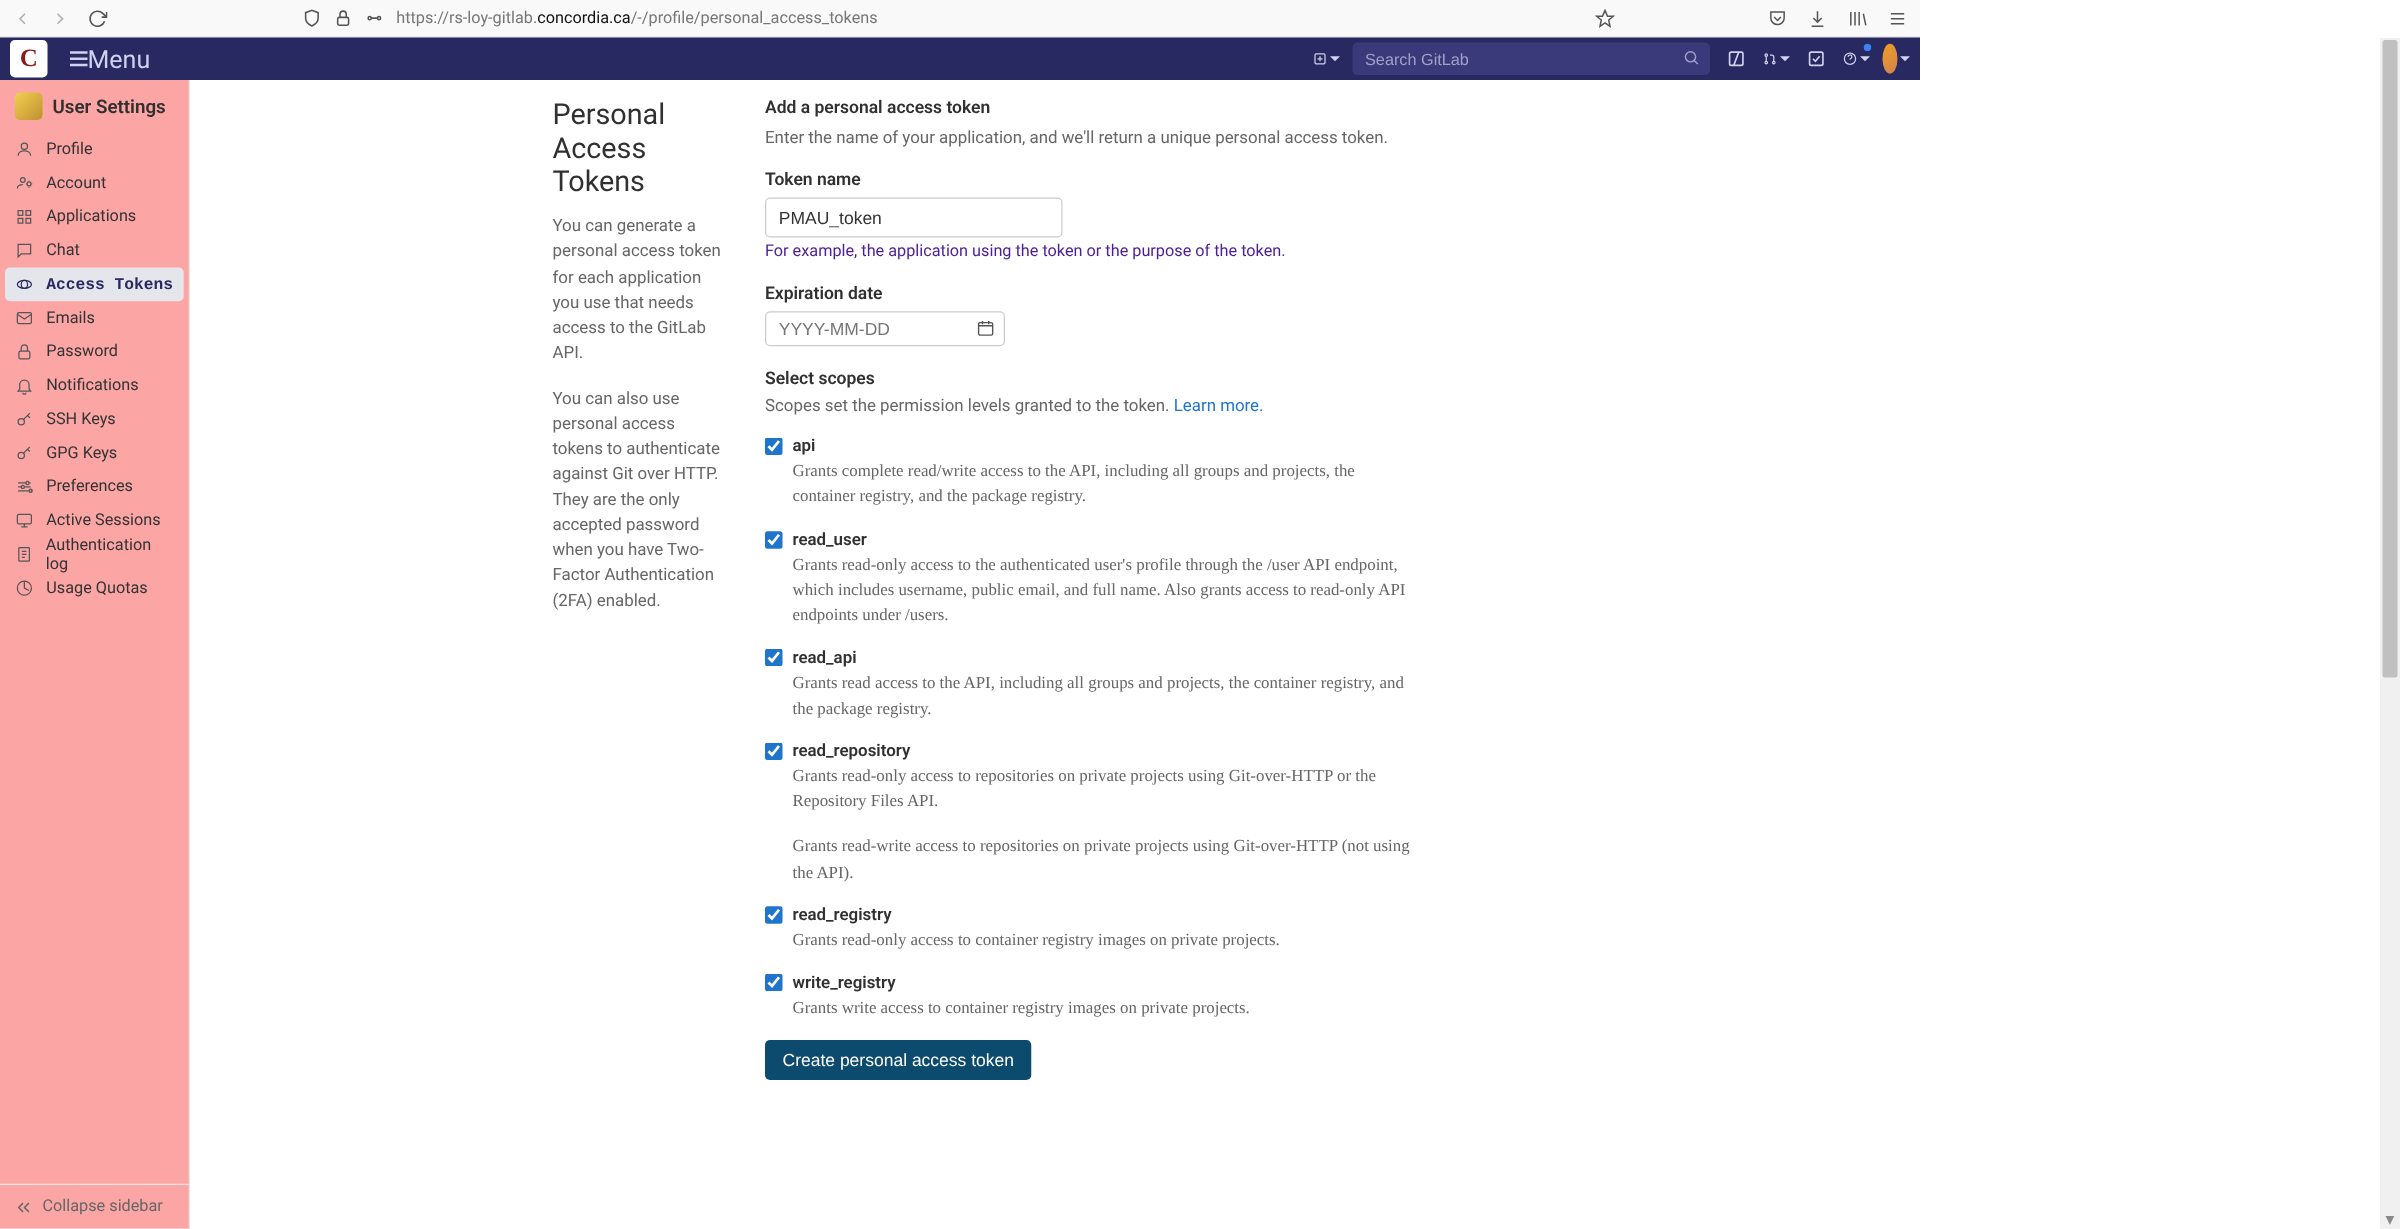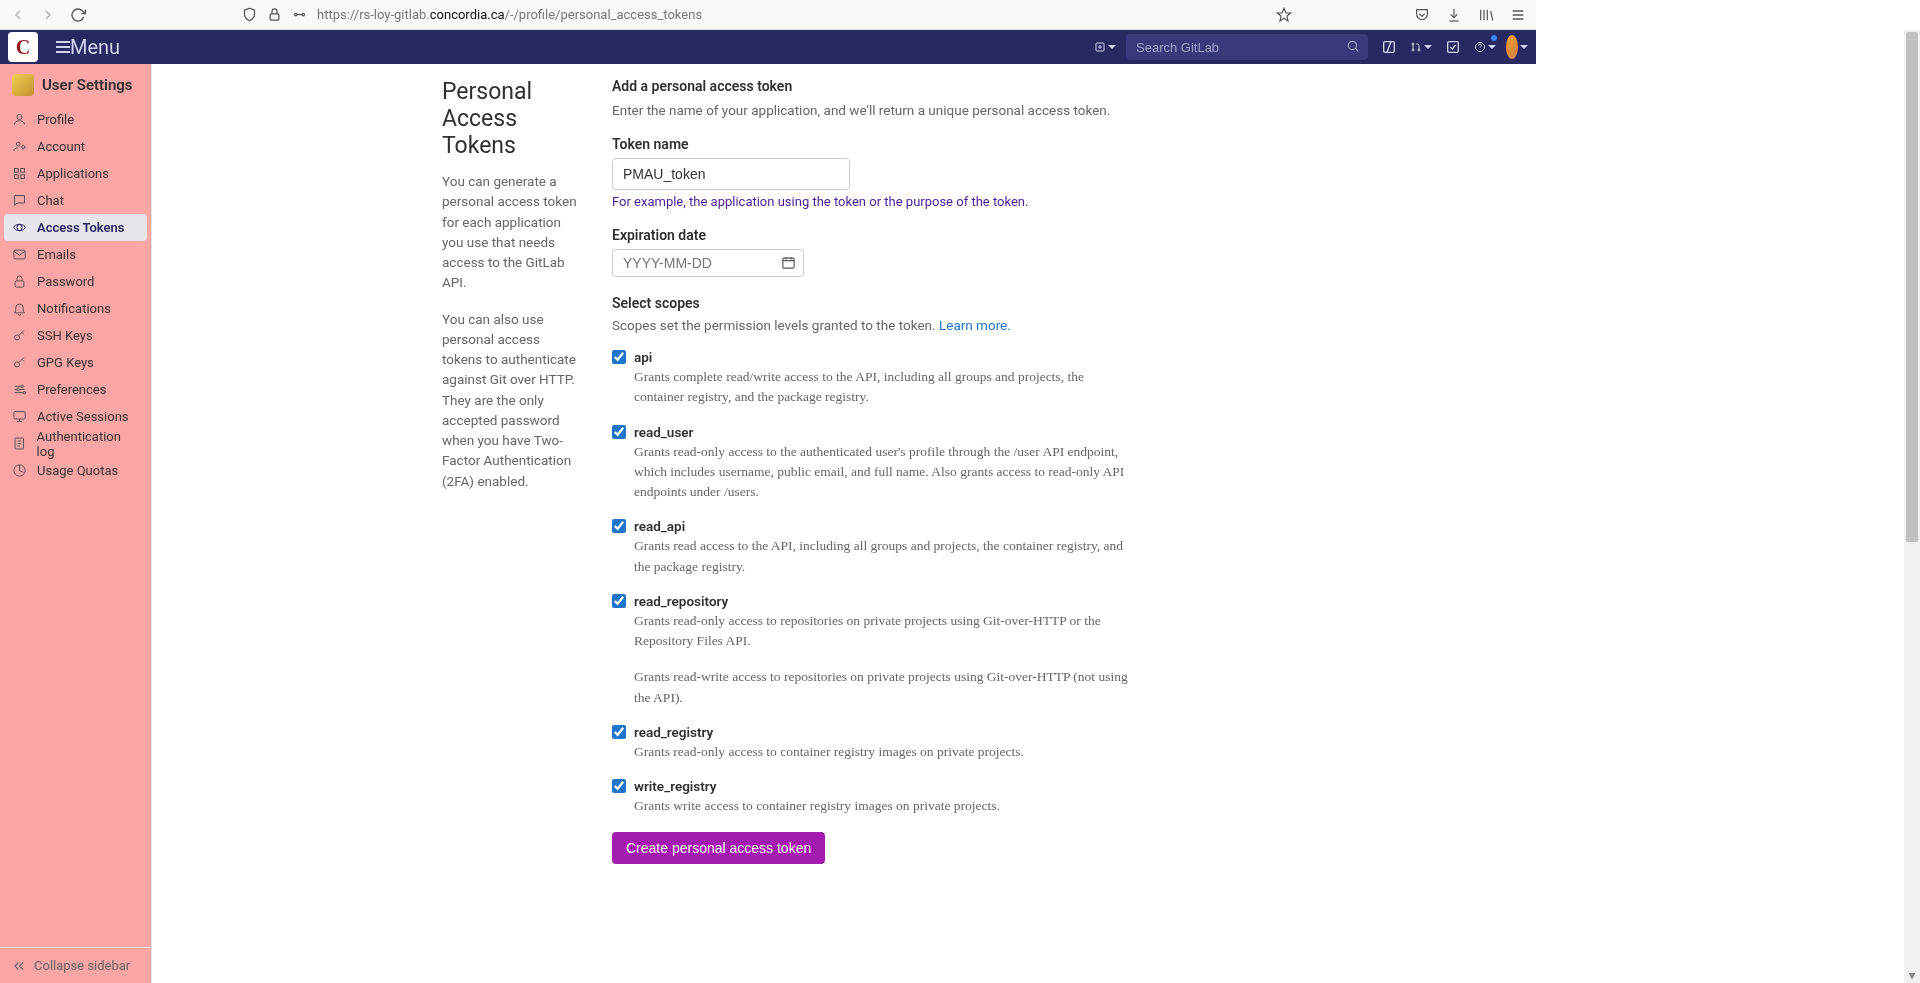--- a/index.html
+++ b/index.html
@@ -52,21 +52,21 @@
   }
   .gl-menu-btn { display:flex; align-items:center; gap:0; color:#d1d1f0; font-size:20px; padding:4px 8px;}
   .hamburger { display:flex; flex-direction:column; gap:3px; }
   .hamburger span { width:14px; height:2px; background:#d1d1f0; }
   .gl-spacer { flex:1; }
   .gl-right { display:flex; align-items:center; gap:10px; }
   .gl-icon-btn { width:22px; height:22px; display:flex; align-items:center; justify-content:center; color:#d1d1f0; position:relative;}
   .gl-icon-btn svg { width:16px; height:16px; }
   .gl-chevron { border-top:4px solid #d1d1f0; border-left:4px solid transparent; border-right:4px solid transparent; width:0; height:0; margin-left:2px;}
   .gl-search {
-    width: 242px; height:26px; background:#3a3a7a; border:none; border-radius:4px;
+    width: 286px; height:26px; background:#3a3a7a; border:none; border-radius:4px;
     color:#fff; padding:0 28px 0 10px; font-size:13px;
   }
   .gl-search::placeholder { color:#a0a0c8; }
   .gl-search-wrap { position:relative; }
   .gl-search-wrap svg { position:absolute; right:8px; top:5px; width:14px; height:14px; stroke:#a0a0c8;}
   .avatar { width:24px; height:24px; border-radius:50%; background: linear-gradient(135deg,#f0a020,#d08050); }
   .badge-dot { position:absolute; top:-2px; right:-2px; width:8px; height:8px; background:#3b82f6; border-radius:50%; border:1px solid #292961;}
 
   
   .layout { display:flex; height: calc(100% - 64px); }
@@ -80,21 +80,21 @@
   .sidebar-title {
     display:flex; align-items:center; gap:8px; padding:10px 12px;
     font-weight:600; font-size:15px;
   }
   .sidebar-title .avatar2 { width:22px; height:22px; border-radius:4px; background:linear-gradient(135deg,#f0d050,#c09030);}
   .nav-item {
     display:flex; align-items:center; gap:10px; padding:6px 12px;
     color:#333; font-size:13px; height:27px;
   }
   .nav-item svg { width:15px; height:15px; stroke:#555; fill:none; stroke-width:1.6;}
-  .nav-item.active { background:#e5e5ec; color:#292961; font-weight:600; border-radius:4px; margin:0 4px; padding:6px 8px;}
+  .nav-item.active { background:#e5e5ec; color:#292961; font-weight:600; border-radius:4px; margin:0 4px; padding:6px 8px;font-family:Liberation Mono, monospace;}
   .nav-item.active svg { stroke:#292961; }
   .collapse {
     border-top:1px solid #e5e5e5; padding:10px 12px;
     display:flex; align-items:center; gap:8px; color:#666; font-size:13px; margin-top:auto;
   }
 
   
   .content { flex:1; display:flex; padding:14px 20px 20px 20px; gap:0; overflow-y:auto;}
   .left-col { width:440px; padding-left:270px; padding-right:30px;}
   .left-col h1 { font-size:23px; font-weight:400; margin-bottom:12px; color:#303030;}
@@ -112,21 +112,21 @@
   .date-input { width:192px; height:28px; border:1px solid #ccc; border-radius:4px; padding:0 30px 0 10px; font-size:14px;}
   .date-wrap svg { position:absolute; right:8px; top:6px; width:15px; height:15px; stroke:#555; fill:none;}
   .scopes-intro { font-size:13.5px; color:#666; margin-bottom:16px;}
   .scopes-intro a { color:#1f75cb; text-decoration:none;}
   .scope-row { margin-bottom:16px; }
   .scope-head { display:flex; align-items:flex-start; gap:8px; }
   .scope-head input { width:14px; height:14px; accent-color:#1f75cb; margin-top:1px;}
   .scope-name { font-weight:600; font-size:13.5px;}
   .scope-desc { font-size:13.5px; color:#666; margin-left:22px; line-height:1.5; margin-top:2px;font-family:Liberation Serif, serif;}
   .submit-btn {
-    background:#a21caf; color:#fff; border:none; border-radius:4px;
+    background:#0c4a6e; color:#fff; border:none; border-radius:4px;
     padding:8px 14px; font-size:14px; cursor:pointer;
   }
 
   
   .scroll-track { position:fixed; right:0; top:30px; bottom:0; width:16px; background:#f0f0f0;}
   .scroll-thumb { position:absolute; left:2px; right:2px; top:2px; height:510px; background:#c0c0c0; border-radius:2px;}
   .scroll-btn { position:absolute; left:0; right:0; height:16px; display:flex; align-items:center; justify-content:center; color:#888;}
   .scroll-btn.top { top:0;} .scroll-btn.bot { bottom:0;}
 </style>
 </head>

